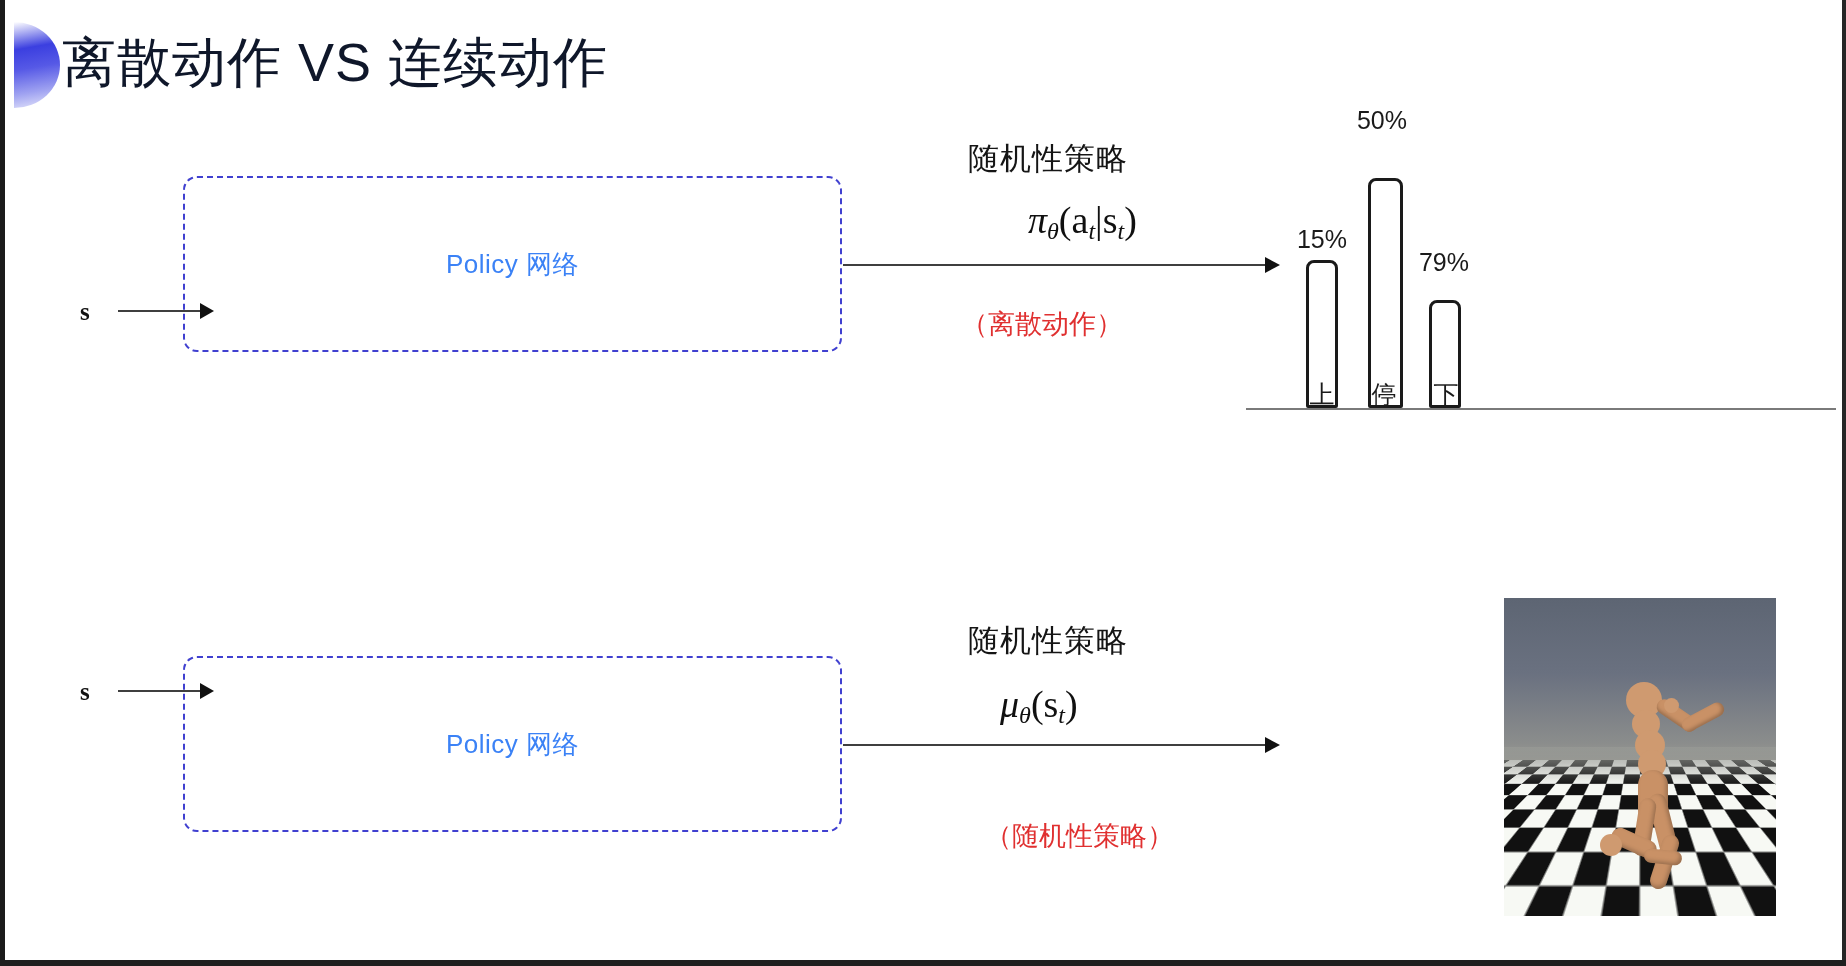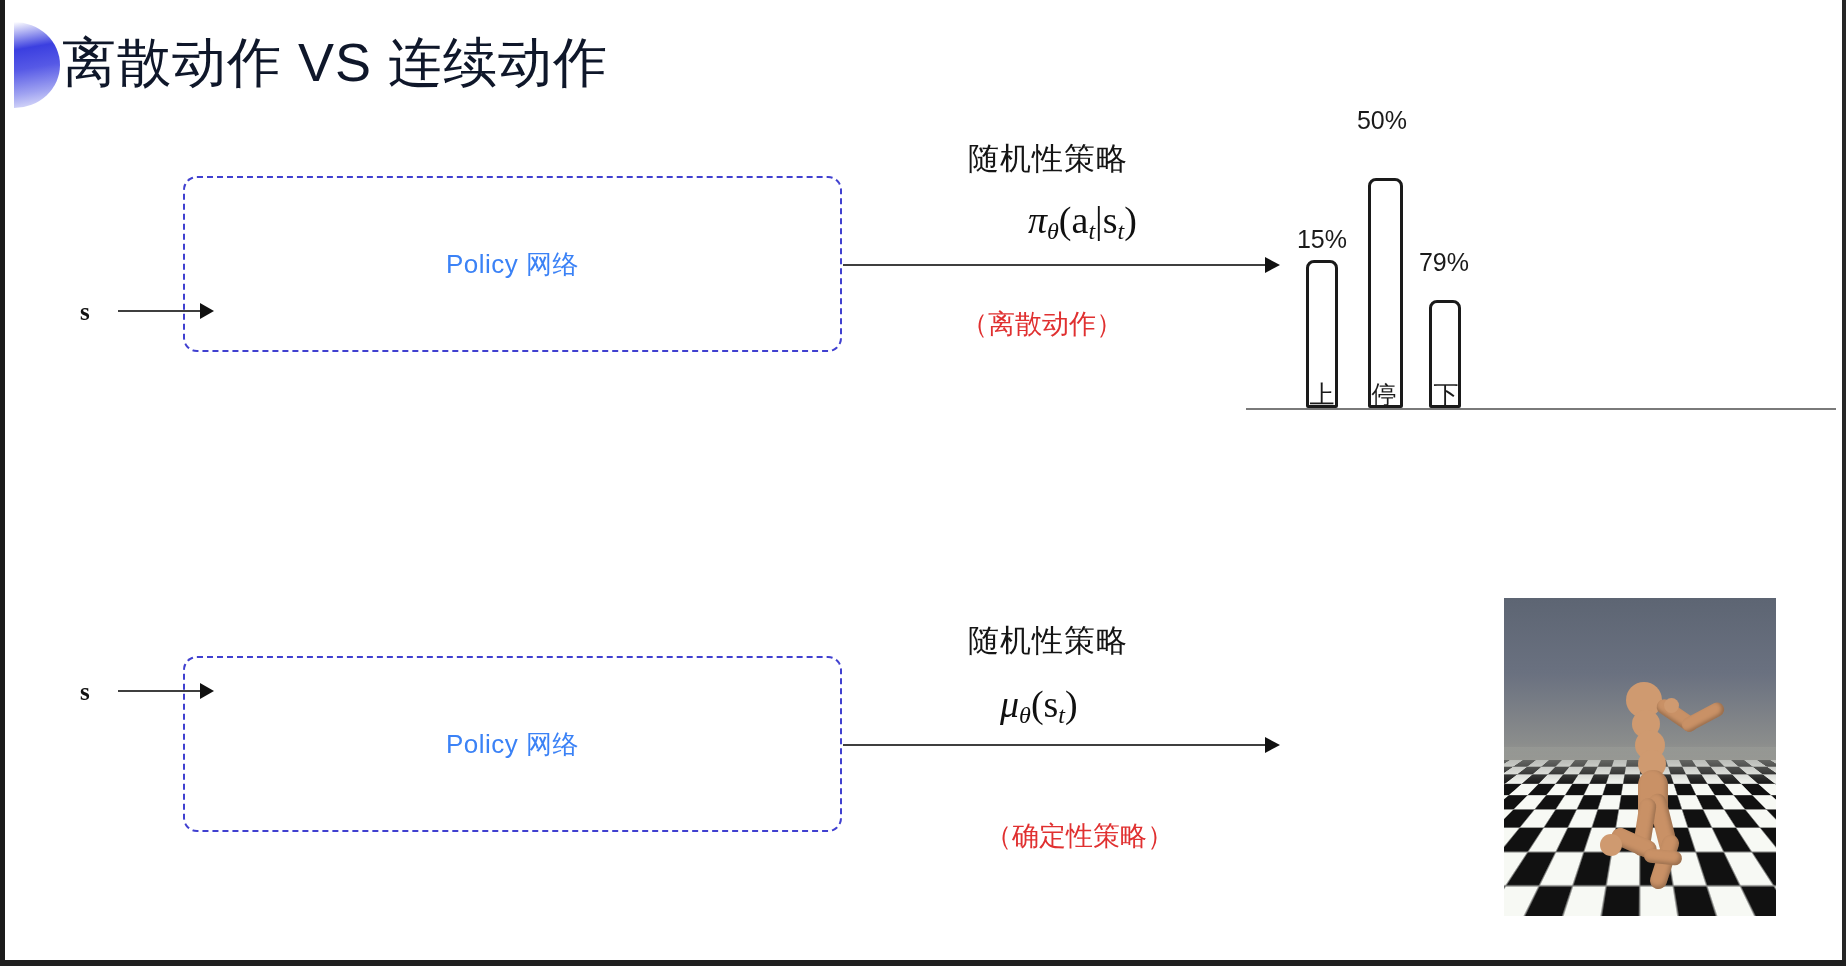--- a/index.html
+++ b/index.html
@@ -182,21 +182,21 @@
     <div class="line" style="width:424px;"></div>
     <div class="head"></div>
   </div>
 
   <div class="policy-kind" style="left:968px;top:620px;">随机性策略</div>
 
   <div class="formula" style="left:1000px;top:682px;">
     <span>μ</span><span class="sub">θ</span><span class="up">(s</span><span class="sub">t</span><span class="up">)</span>
   </div>
 
-  <div class="annot-red" style="left:985px;top:818px;">（确定性策略）</div>
+  <div class="annot-red" style="left:985px;top:818px;">（随机性策略）</div>
 
   <div class="sim" style="left:1504px;top:598px;width:272px;height:318px;">
     <div class="sky"></div>
     <div class="floor"></div>
     <div class="haze"></div>
 
     <div class="fig">
 
       <div class="jt" style="left:122px;top:84px;width:36px;height:36px;"></div>
 

